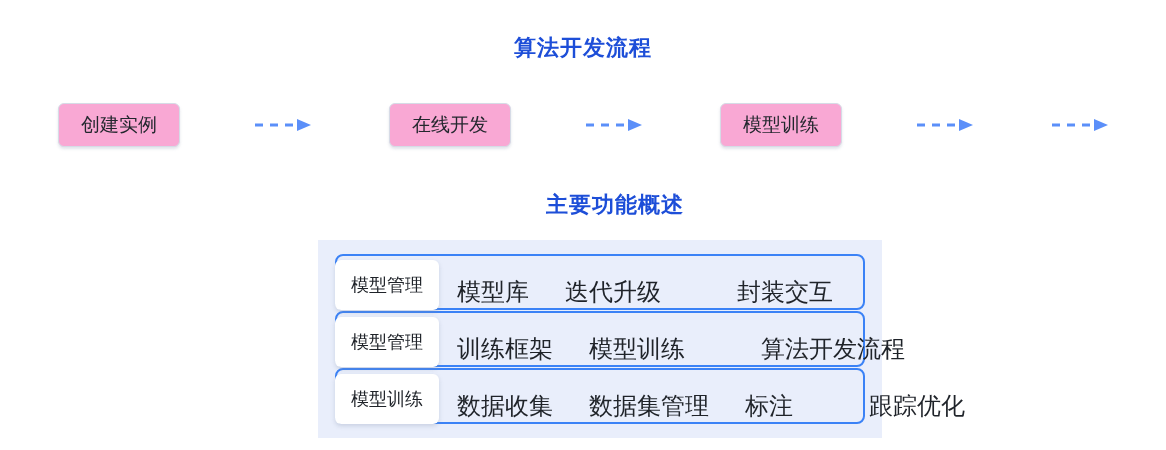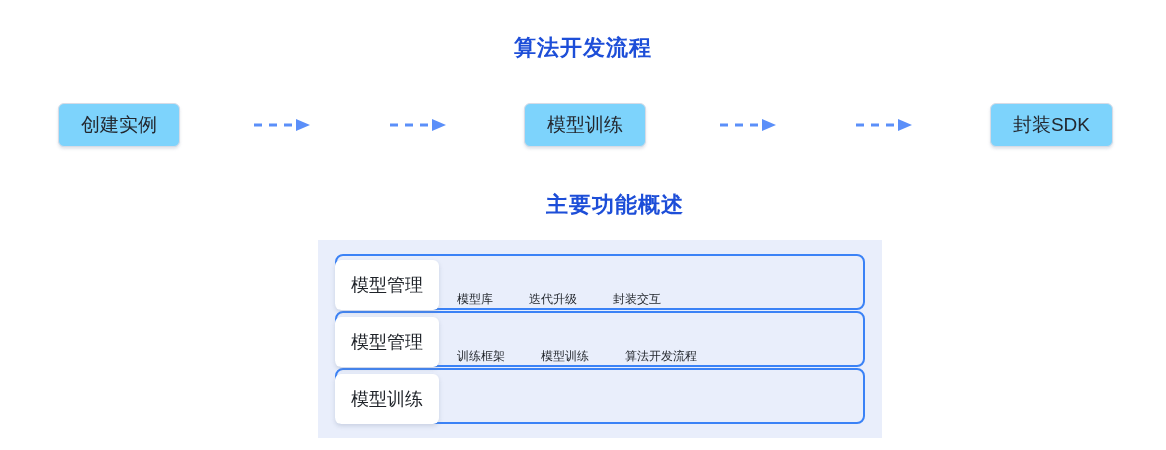--- a/index.html
+++ b/index.html
@@ -35,21 +35,21 @@
     position: absolute;
     top: 102px;
     left: 58px;
     width: 1055px;
     height: 46px;
     display: flex;
     align-items: center;
     justify-content: space-between;
   }
   .flow-step {
-    background: #7dd3fc;
+    background: #f9a8d4;
     border: 1px solid #d6dbe6;
     border-radius: 6px;
     box-shadow: 0 2px 3px rgba(120,132,158,0.22);
     height: 44px;
     box-sizing: border-box;
     display: flex;
     align-items: center;
     justify-content: center;
     padding: 0 22px;
     font-size: 19px;
@@ -106,42 +106,45 @@
     white-space: nowrap;
     box-sizing: border-box;
   }
   .feature-items {
     display: flex;
     align-items: center;
     padding-left: 18px;
     white-space: nowrap;
   }
   .feature-item {
-    font-size: 12px;
+    font-size: 24px;
     color: #1f2329;
     margin-right: 36px;
   }
-  .feature-item:last-child { margin-right: 0; }
+  .feature-item:last-child { margin-right: 0; margin-left: 40px; }
 </style>
 </head>
 <body>
 
 <div class="section-title" id="flow-title">算法开发流程</div>
 
 <div class="flow-row">
 
   <div class="flow-step">
     <span>创建实例</span>
   </div>
 
   <svg class="flow-arrow" viewBox="0 0 62 14">
     <line x1="1" y1="7" x2="44" y2="7" stroke="#5b8ff9" stroke-width="3" stroke-dasharray="8 7"></line>
     <polygon points="43,1 57,7 43,13" fill="#5b8ff9"></polygon>
   </svg>
 
+  <div class="flow-step">
+    <span>在线开发</span>
+  </div>
 
   <svg class="flow-arrow" viewBox="0 0 62 14">
     <line x1="1" y1="7" x2="44" y2="7" stroke="#5b8ff9" stroke-width="3" stroke-dasharray="8 7"></line>
     <polygon points="43,1 57,7 43,13" fill="#5b8ff9"></polygon>
   </svg>
 
   <div class="flow-step">
     <span>模型训练</span>
   </div>
 
@@ -149,23 +152,20 @@
     <line x1="1" y1="7" x2="44" y2="7" stroke="#5b8ff9" stroke-width="3" stroke-dasharray="8 7"></line>
     <polygon points="43,1 57,7 43,13" fill="#5b8ff9"></polygon>
   </svg>
 
 
   <svg class="flow-arrow" viewBox="0 0 62 14">
     <line x1="1" y1="7" x2="44" y2="7" stroke="#5b8ff9" stroke-width="3" stroke-dasharray="8 7"></line>
     <polygon points="43,1 57,7 43,13" fill="#5b8ff9"></polygon>
   </svg>
 
-  <div class="flow-step">
-    <span>封装SDK</span>
-  </div>
 
 </div>
 
 <div class="section-title" id="features-title">主要功能概述</div>
 
 <div class="features-panel">
 
   <div class="feature-row">
     <div class="feature-label">模型管理</div>
     <div class="feature-items">
@@ -179,15 +179,21 @@
     <div class="feature-label">模型管理</div>
     <div class="feature-items">
       <span class="feature-item">训练框架</span>
       <span class="feature-item">模型训练</span>
       <span class="feature-item">算法开发流程</span>
     </div>
   </div>
 
   <div class="feature-row">
     <div class="feature-label">模型训练</div>
+    <div class="feature-items">
+      <span class="feature-item">数据收集</span>
+      <span class="feature-item">数据集管理</span>
+      <span class="feature-item">标注</span>
+      <span class="feature-item">跟踪优化</span>
+    </div>
   </div>
 
 </div>
 
 </body></html>

